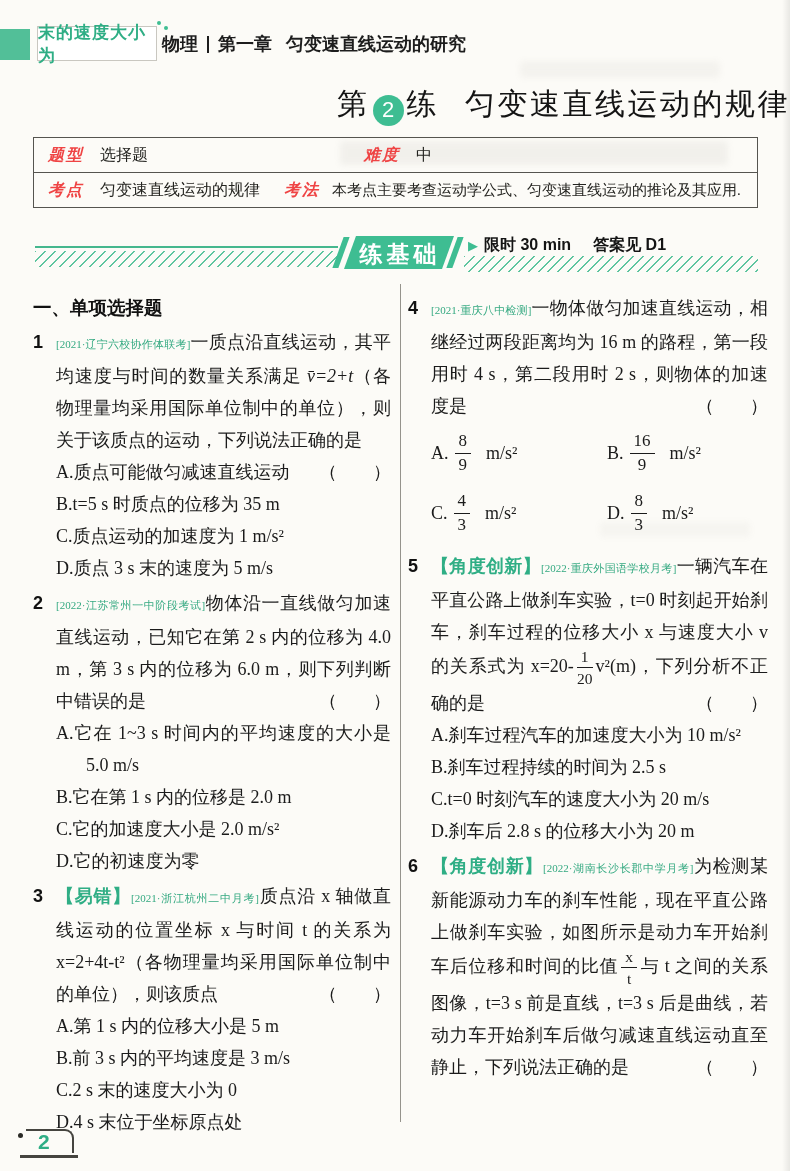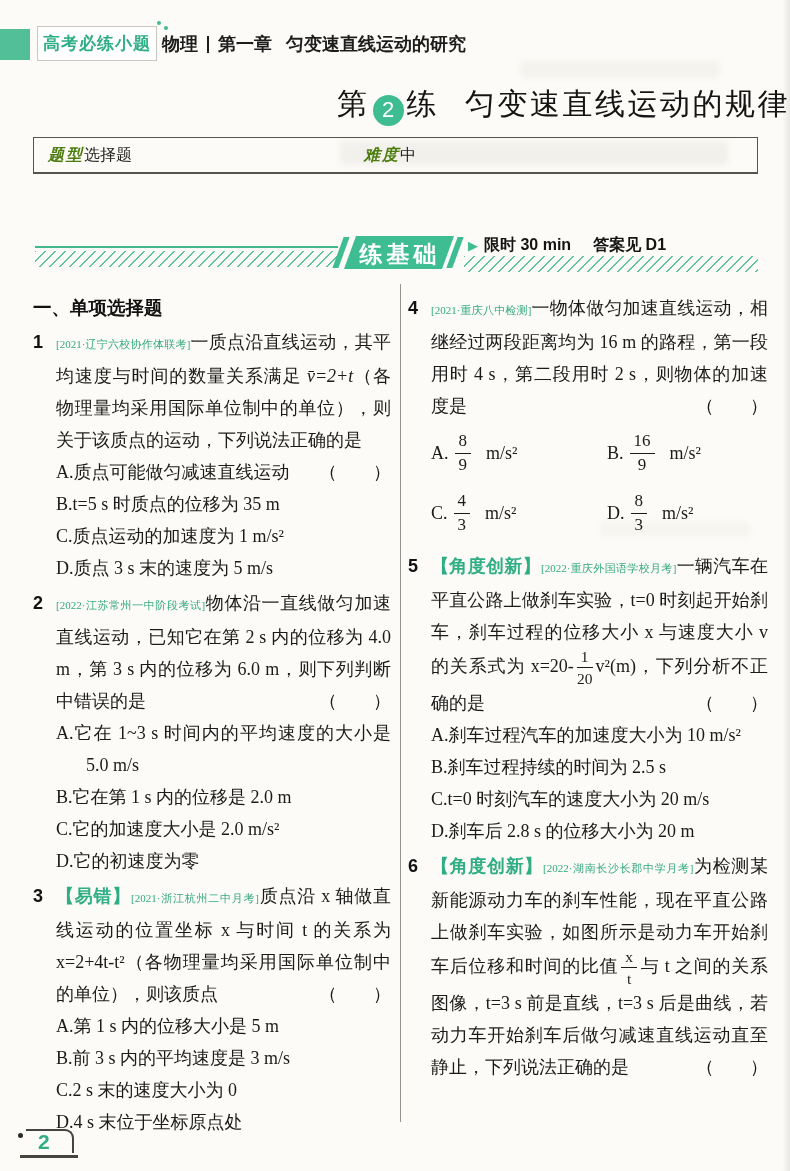--- a/index.html
+++ b/index.html
@@ -25,27 +25,27 @@
         font-weight:normal;font-size:30px;letter-spacing:2.5px;color:#141414;}
   .num-circle{display:inline-flex;align-items:center;justify-content:center;width:31px;height:31px;
         border-radius:50%;background:#3ebd92;color:#fff;font-size:22px;vertical-align:-3px;
         letter-spacing:0;margin:0 3px;font-family:"Liberation Sans","DejaVu Sans",sans-serif;}
   .title-space{display:inline-block;width:26px;}
 
   
   .info-table{position:absolute;left:33px;top:137px;width:723px;border:1px solid #55544f;font-size:16px;}
   .info-row{height:34px;display:flex;align-items:center;}
   .info-row.first{border-bottom:1px solid #55544f;}
-  .tlabel{color:#4d7c0f;font-weight:bold;font-style:italic;letter-spacing:2px;flex:none;}
+  .tlabel{color:#ef4444;font-weight:bold;font-style:italic;letter-spacing:2px;flex:none;}
   .tval{color:#242420;}
   .c-type{width:330px;display:flex;align-items:center;padding-left:14px;box-sizing:border-box;}
   .c-diff{display:flex;align-items:center;}
   .c-point{width:250px;display:flex;align-items:center;padding-left:14px;box-sizing:border-box;flex:none;}
   .c-method{display:flex;align-items:center;flex:1;}
-  .tlabel+ .tval{}
+  .tlabel+ .tval{margin-left:16px;}
   .c-method .tval{font-size:15px;margin-left:12px;}
 
   
   .hatch{position:absolute;background:repeating-linear-gradient(135deg,rgba(86,194,155,.95) 0 1.4px,rgba(0,0,0,0) 1.4px 7px);}
   .hatch-left{left:35px;top:251px;width:303px;height:16px;}
   .hatch-right{left:464px;top:256px;width:294px;height:16px;}
   .topline{position:absolute;left:35px;top:246px;width:303px;height:2px;background:#45b78e;}
   .sliver{position:absolute;top:237px;width:6px;height:31px;background:#3ebd92;transform:skewX(-20deg);}
   .para-bg{position:absolute;left:350px;top:236px;width:98px;height:33px;background:#3ebd92;transform:skewX(-20deg);}
   .para-label{position:absolute;left:352px;top:239px;width:96px;text-align:center;color:#fff;
@@ -96,21 +96,21 @@
 <body>
 
 <div class="page">
 
   <div class="ghost" style="left:340px;top:141px;width:388px;height:24px;opacity:.10;"></div>
   <div class="ghost" style="left:520px;top:61px;width:200px;height:17px;opacity:.08;"></div>
   <div class="ghost" style="left:600px;top:522px;width:150px;height:15px;opacity:.06;"></div>
 
   <div class="brand-block"></div>
   <div class="brand-badge">
-    <span>高考必练小题</span>
+    <span>末的速度大小为</span>
   </div>
   <span class="badge-dot" style="left:157px;top:21px;"></span>
   <span class="badge-dot" style="left:164px;top:26px;"></span>
   <div class="hdr-text">
     <span>物理</span>
     <span class="hdr-bar"></span>
     <span>第一章</span>
     <span class="hdr-gap"></span>
     <span>匀变速直线运动的研究</span>
   </div>
@@ -121,20 +121,30 @@
 
   <div class="info-table">
     <div class="info-row first">
       <div class="c-type">
         <span class="tlabel">题型</span>
         <span class="tval">选择题</span>
       </div>
       <div class="c-diff">
         <span class="tlabel">难度</span>
         <span class="tval">中</span>
+      </div>
+    </div>
+    <div class="info-row">
+      <div class="c-point">
+        <span class="tlabel">考点</span>
+        <span class="tval">匀变速直线运动的规律</span>
+      </div>
+      <div class="c-method">
+        <span class="tlabel">考法</span>
+        <span class="tval">本考点主要考查运动学公式、匀变速直线运动的推论及其应用.</span>
       </div>
     </div>
   </div>
 
   <div>
     <div class="topline"></div>
     <div class="hatch hatch-left"></div>
     <div class="sliver" style="left:338px;"></div>
     <div class="para-bg"></div>
     <div class="para-label">练基础</div>

